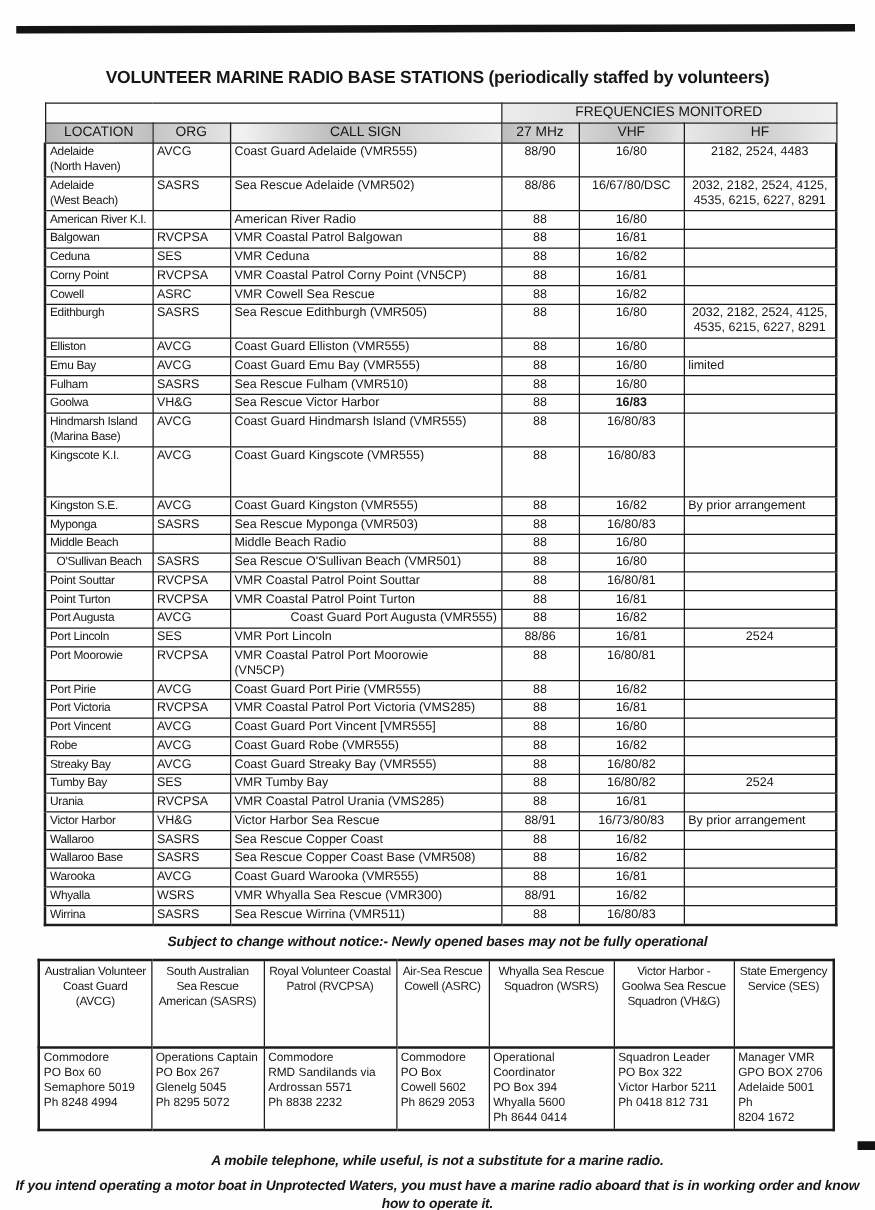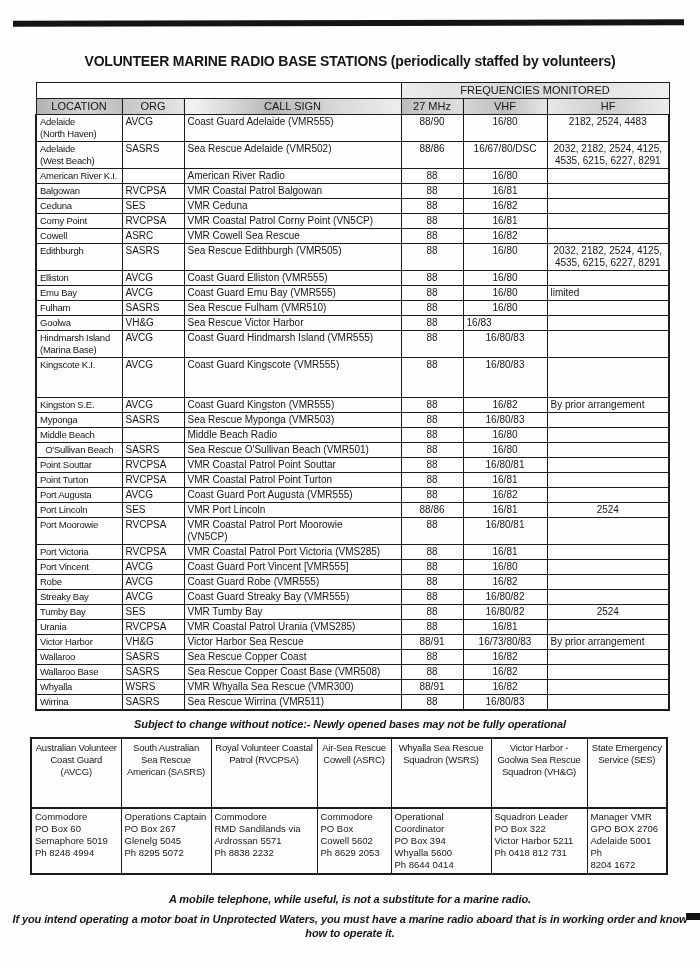--- a/index.html
+++ b/index.html
@@ -238,21 +238,21 @@
           <td class="call" style="text-align: left;">Sea Rescue Fulham (VMR510)</td>
           <td style="text-align: center;">88</td>
           <td class="vhf" style="text-align: center;">16/80</td>
           <td style="text-align: center;"></td>
         </tr>
         <tr>
           <td style="text-align: left;">Goolwa</td>
           <td style="text-align: left;">VH&amp;G</td>
           <td class="call" style="text-align: left;">Sea Rescue Victor Harbor</td>
           <td style="text-align: center;">88</td>
-          <td class="vhf" style="">16/83</td>
+          <td class="vhf" style="text-align: center; font-weight: bold;">16/83</td>
           <td style="text-align: center;"></td>
         </tr>
         <tr>
           <td style="text-align: left;">Hindmarsh Island
 (Marina Base)</td>
           <td style="text-align: left;">AVCG</td>
           <td class="call" style="text-align: left;">Coast Guard Hindmarsh Island (VMR555)</td>
           <td style="text-align: center;">88</td>
           <td class="vhf" style="text-align: center;">16/80/83</td>
           <td style="text-align: center;"></td>
@@ -309,40 +309,48 @@
           <td style="text-align: left;">Point Turton</td>
           <td style="text-align: left;">RVCPSA</td>
           <td class="call" style="text-align: left;">VMR Coastal Patrol Point Turton</td>
           <td style="text-align: center;">88</td>
           <td class="vhf" style="text-align: center;">16/81</td>
           <td style="text-align: center;"></td>
         </tr>
         <tr>
           <td style="text-align: left;">Port Augusta</td>
           <td style="text-align: left;">AVCG</td>
-          <td class="call" style="text-align: left;">Coast Guard Port Augusta (VMR555)</td>
+          <td class="call" style="text-align: right;">Coast Guard Port Augusta (VMR555)</td>
           <td style="text-align: center;">88</td>
           <td class="vhf" style="text-align: center;">16/82</td>
           <td style="text-align: center;"></td>
         </tr>
         <tr>
           <td style="text-align: left;">Port Lincoln</td>
           <td style="text-align: left;">SES</td>
           <td class="call" style="text-align: left;">VMR Port Lincoln</td>
           <td style="text-align: center;">88/86</td>
           <td class="vhf" style="text-align: center;">16/81</td>
           <td style="text-align: center;">2524</td>
         </tr>
         <tr>
           <td style="text-align: left;">Port Moorowie</td>
           <td style="text-align: left;">RVCPSA</td>
           <td class="call" style="text-align: left;">VMR Coastal Patrol Port Moorowie
 (VN5CP)</td>
           <td style="text-align: center;">88</td>
           <td class="vhf" style="text-align: center;">16/80/81</td>
+          <td style="text-align: center;"></td>
+        </tr>
+        <tr>
+          <td style="text-align: left;">Port Pirie</td>
+          <td style="text-align: left;">AVCG</td>
+          <td class="call" style="text-align: left;">Coast Guard Port Pirie (VMR555)</td>
+          <td style="text-align: center;">88</td>
+          <td class="vhf" style="text-align: center;">16/82</td>
           <td style="text-align: center;"></td>
         </tr>
         <tr>
           <td style="text-align: left;">Port Victoria</td>
           <td style="text-align: left;">RVCPSA</td>
           <td class="call" style="text-align: left;">VMR Coastal Patrol Port Victoria (VMS285)</td>
           <td style="text-align: center;">88</td>
           <td class="vhf" style="text-align: center;">16/81</td>
           <td style="text-align: center;"></td>
         </tr>
@@ -401,20 +409,28 @@
           <td style="text-align: center;">88</td>
           <td class="vhf" style="text-align: center;">16/82</td>
           <td style="text-align: center;"></td>
         </tr>
         <tr>
           <td style="text-align: left;">Wallaroo Base</td>
           <td style="text-align: left;">SASRS</td>
           <td class="call" style="text-align: left;">Sea Rescue Copper Coast Base (VMR508)</td>
           <td style="text-align: center;">88</td>
           <td class="vhf" style="text-align: center;">16/82</td>
+          <td style="text-align: center;"></td>
+        </tr>
+        <tr>
+          <td style="text-align: left;">Warooka</td>
+          <td style="text-align: left;">AVCG</td>
+          <td class="call" style="text-align: left;">Coast Guard Warooka (VMR555)</td>
+          <td style="text-align: center;">88</td>
+          <td class="vhf" style="text-align: center;">16/81</td>
           <td style="text-align: center;"></td>
         </tr>
         <tr>
           <td style="text-align: left;">Whyalla</td>
           <td style="text-align: left;">WSRS</td>
           <td class="call" style="text-align: left;">VMR Whyalla Sea Rescue (VMR300)</td>
           <td style="text-align: center;">88/91</td>
           <td class="vhf" style="text-align: center;">16/82</td>
           <td style="text-align: center;"></td>
         </tr>

